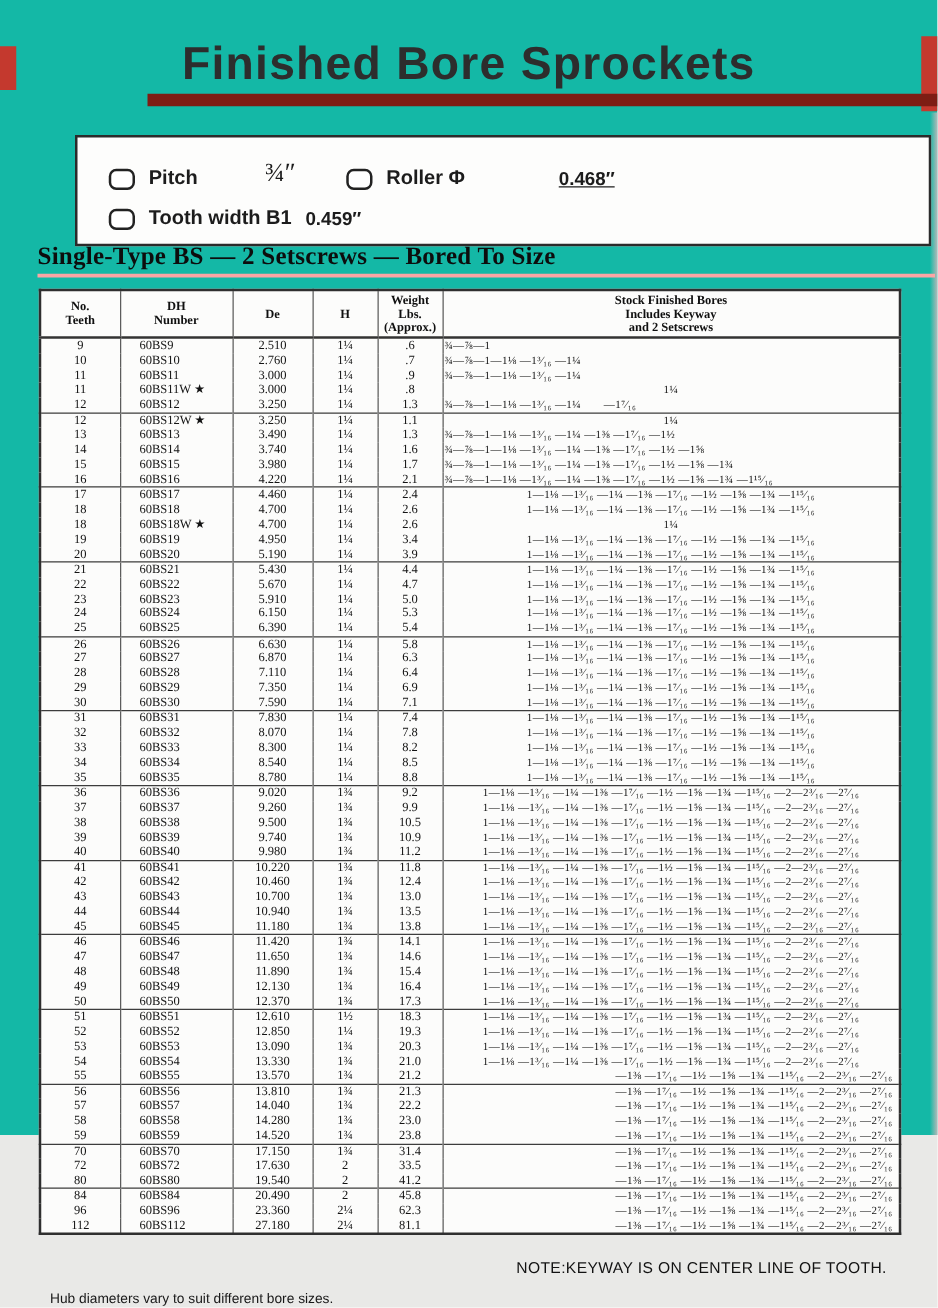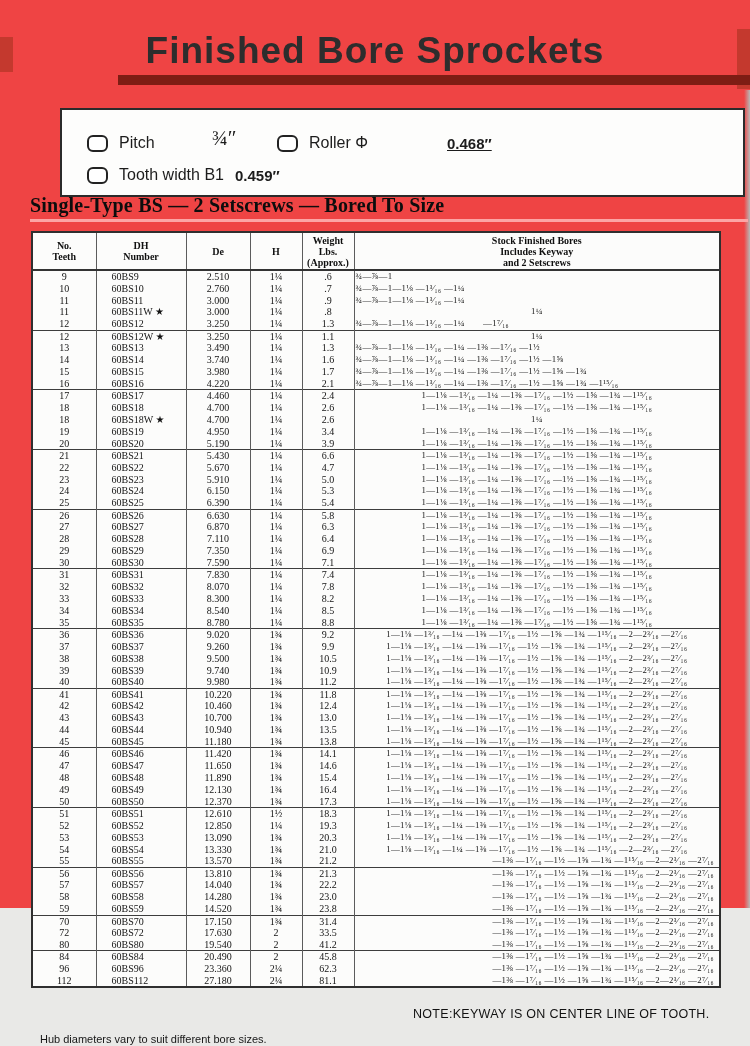--- a/index.html
+++ b/index.html
@@ -1,29 +1,29 @@
 <!DOCTYPE html>
 <html><head>
 <meta charset="utf-8">
 <style>
   html,body{margin:0;padding:0;}
   body{width:750px;height:1046px;background:#e9e9e7;font-family:"Liberation Sans",sans-serif;overflow:hidden;}
-  .page{position:relative;width:750px;height:908px;background:#ef4444;color:#1a1a1a;}
+  .page{position:relative;width:750px;height:908px;background:#14b8a6;color:#1a1a1a;}
   .edge-shade{position:absolute;right:0;top:90px;bottom:0;width:6px;
     background:linear-gradient(to right,rgba(255,255,255,0),#b7b9b8);}
   .red-tab{position:absolute;background:#c4392e;}
   .red-tab.left{left:0;top:37px;width:13px;height:35px;}
   .red-tab.right{right:0;top:29px;width:13px;height:60px;}
   .title-rule{position:absolute;left:118px;right:0;top:75px;height:10px;background:#7e1d14;}
   h1.title{position:absolute;left:0;top:30px;width:100%;margin:0;text-align:center;
     font-size:37px;font-weight:bold;letter-spacing:1px;color:#2d2d2d;}
   .specs-box{position:absolute;left:60px;top:108px;width:681px;height:85px;border:2px solid #2b2b2b;background:#fdfdfc;}
   .spec-item{position:absolute;display:flex;align-items:center;gap:11px;}
   .cb{display:inline-block;width:17px;height:13px;border:2px solid #222;border-radius:6px;background:#fff;flex:0 0 auto;}
-  .spec-label{font-size:16px;font-weight:normal;color:#1c1c1c;}
+  .spec-label{font-size:16px;font-weight:bold;color:#1c1c1c;}
   .spec-value{font-size:15px;font-weight:bold;color:#1c1c1c;}
   .frac-big{font-size:21px;font-weight:normal;font-family:"Liberation Serif",serif;}
   #spec-pitch{left:25px;top:24px;}
   #spec-pitch-value{left:150px;top:16px;}
   #spec-roller{left:215px;top:24px;}
   #spec-roller-value{left:385px;top:25px;text-decoration:underline;}
   #spec-tooth{left:25px;top:56px;}
   h2.section{position:absolute;left:30px;top:194px;width:718px;margin:0;
     font-family:"Liberation Serif",serif;font-size:20px;font-weight:bold;color:#0d0d0d;
     border-bottom:3px solid #fca5a5;padding-bottom:2px;letter-spacing:.2px;}
@@ -233,21 +233,21 @@
           <td class="c-de">5.190</td>
           <td class="c-h">1¼</td>
           <td class="c-weight">3.9</td>
           <td class="c-bores a-center">1—1⅛ —1³⁄₁₆ —1¼ —1⅜ —1⁷⁄₁₆ —1½ —1⅝ —1¾ —1¹⁵⁄₁₆</td>
         </tr>
         <tr class="grp">
           <td class="c-teeth">21</td>
           <td class="c-dh">60BS21</td>
           <td class="c-de">5.430</td>
           <td class="c-h">1¼</td>
-          <td class="c-weight">6.6</td>
+          <td class="c-weight">4.4</td>
           <td class="c-bores a-center">1—1⅛ —1³⁄₁₆ —1¼ —1⅜ —1⁷⁄₁₆ —1½ —1⅝ —1¾ —1¹⁵⁄₁₆</td>
         </tr>
         <tr>
           <td class="c-teeth">22</td>
           <td class="c-dh">60BS22</td>
           <td class="c-de">5.670</td>
           <td class="c-h">1¼</td>
           <td class="c-weight">4.7</td>
           <td class="c-bores a-center">1—1⅛ —1³⁄₁₆ —1¼ —1⅜ —1⁷⁄₁₆ —1½ —1⅝ —1¾ —1¹⁵⁄₁₆</td>
         </tr>

